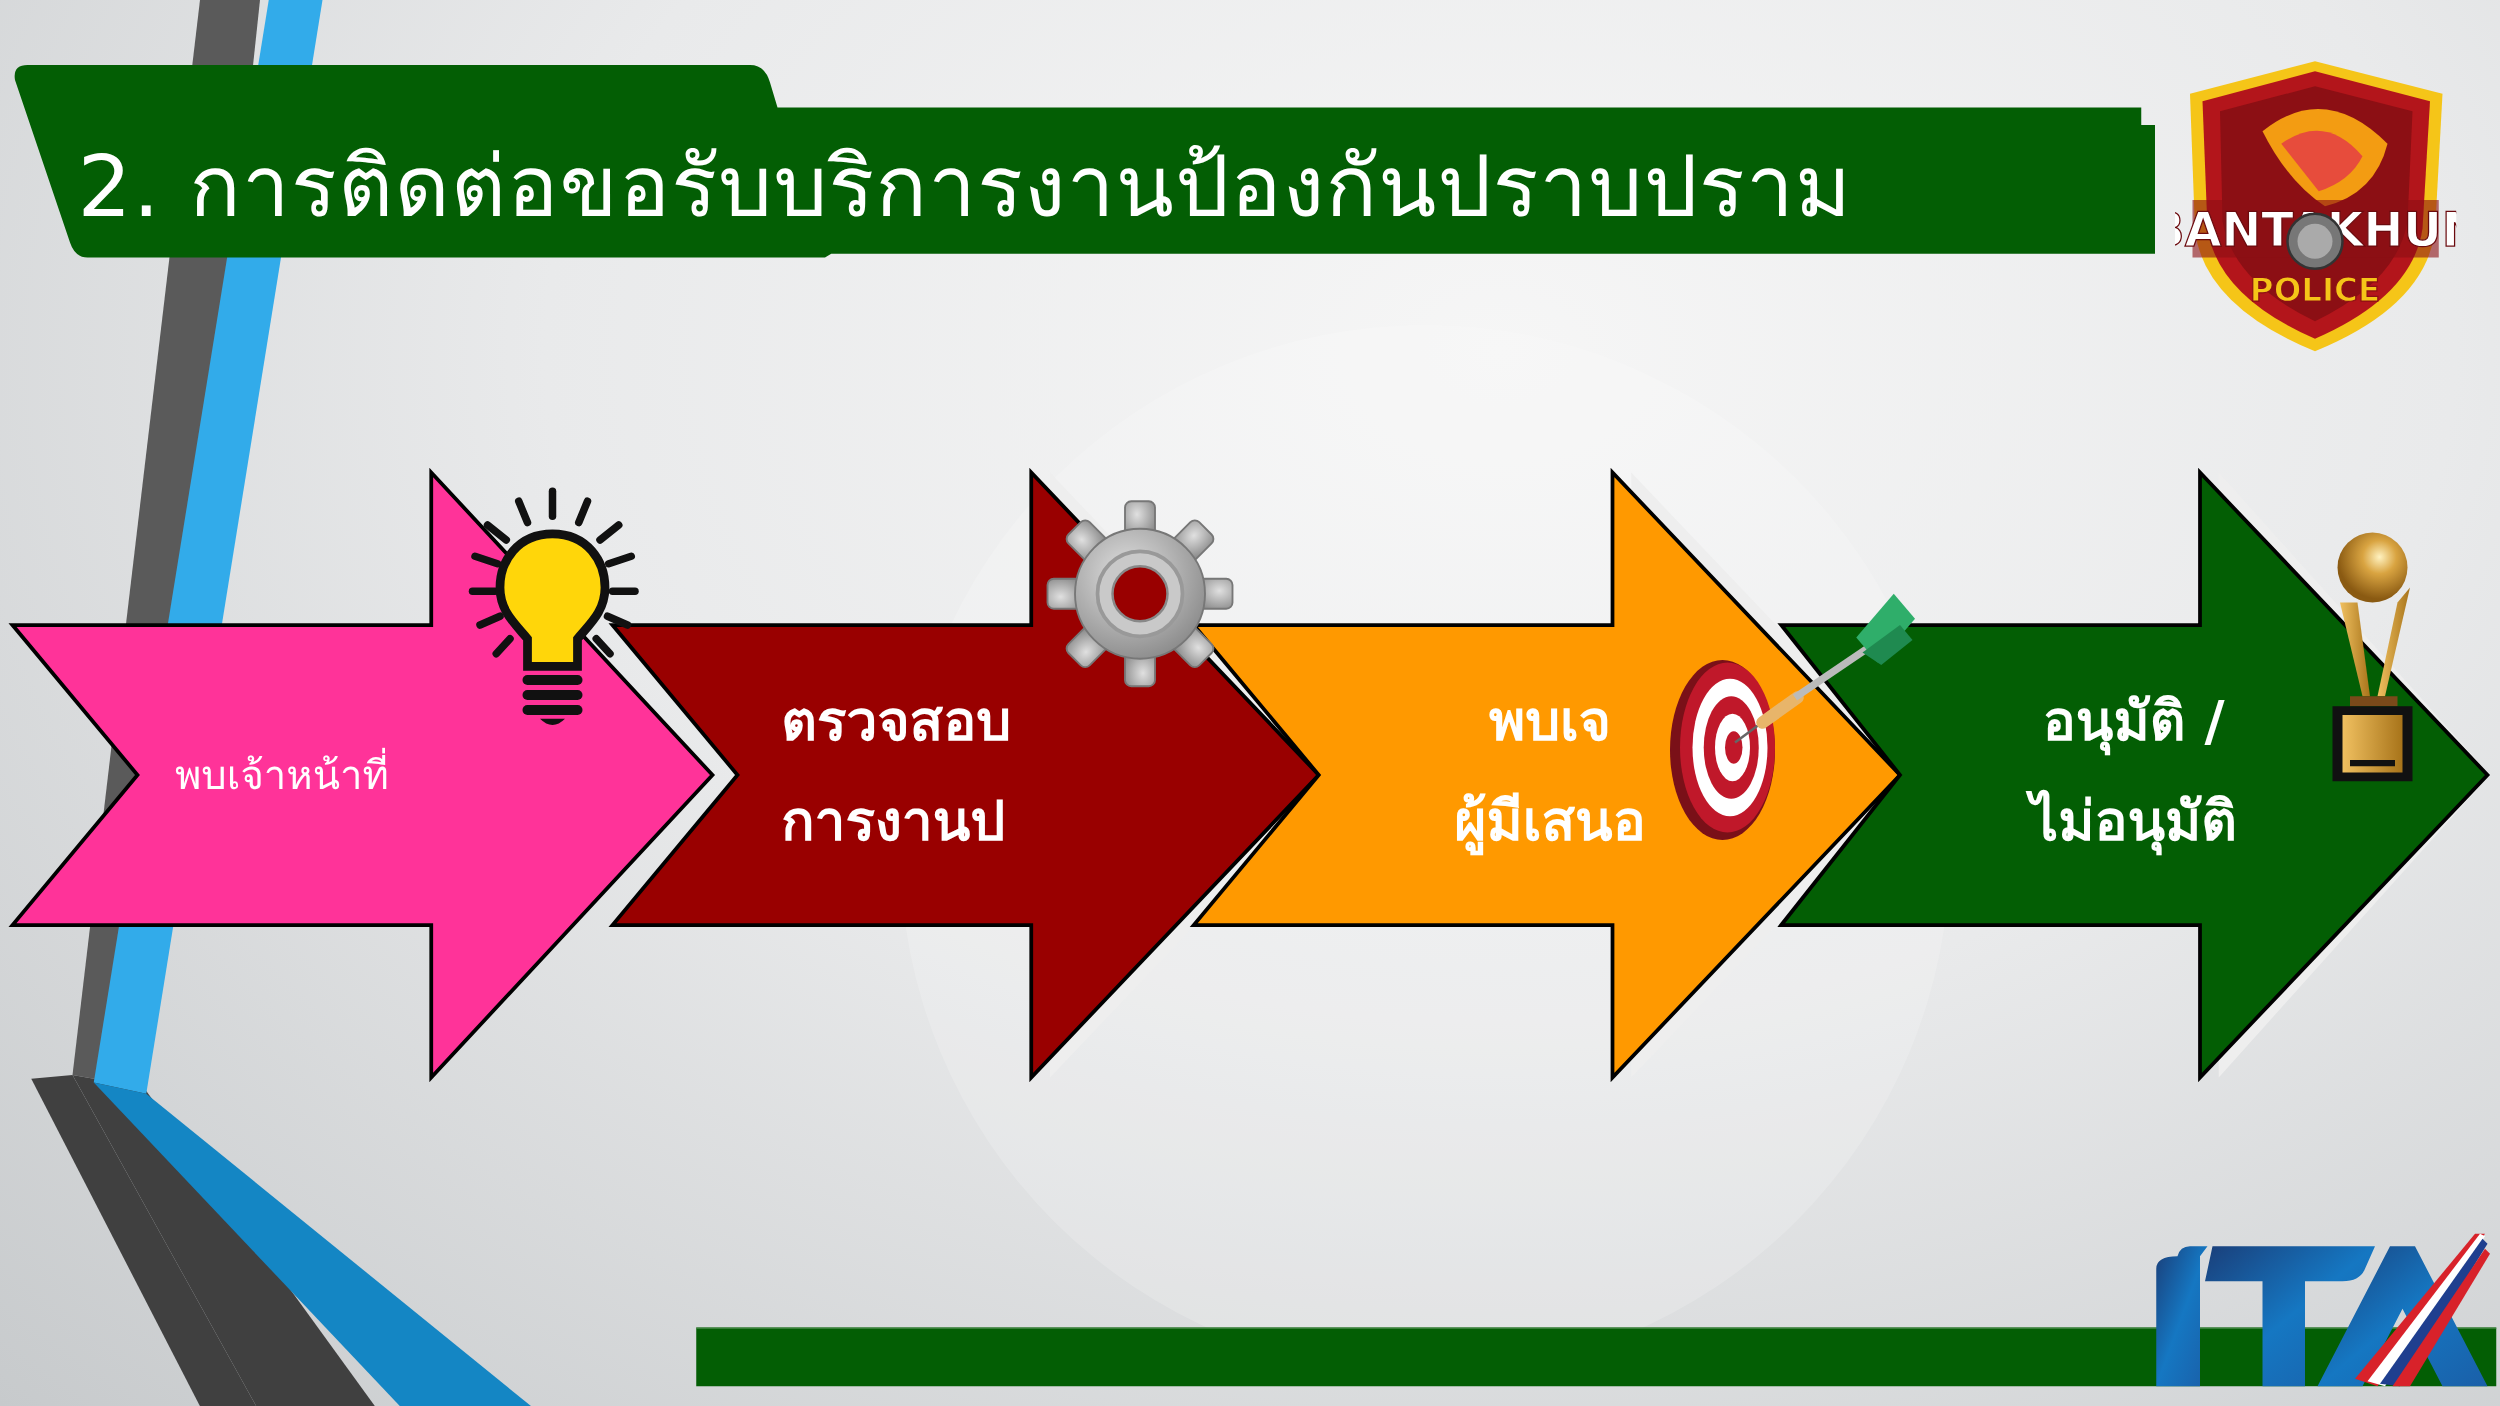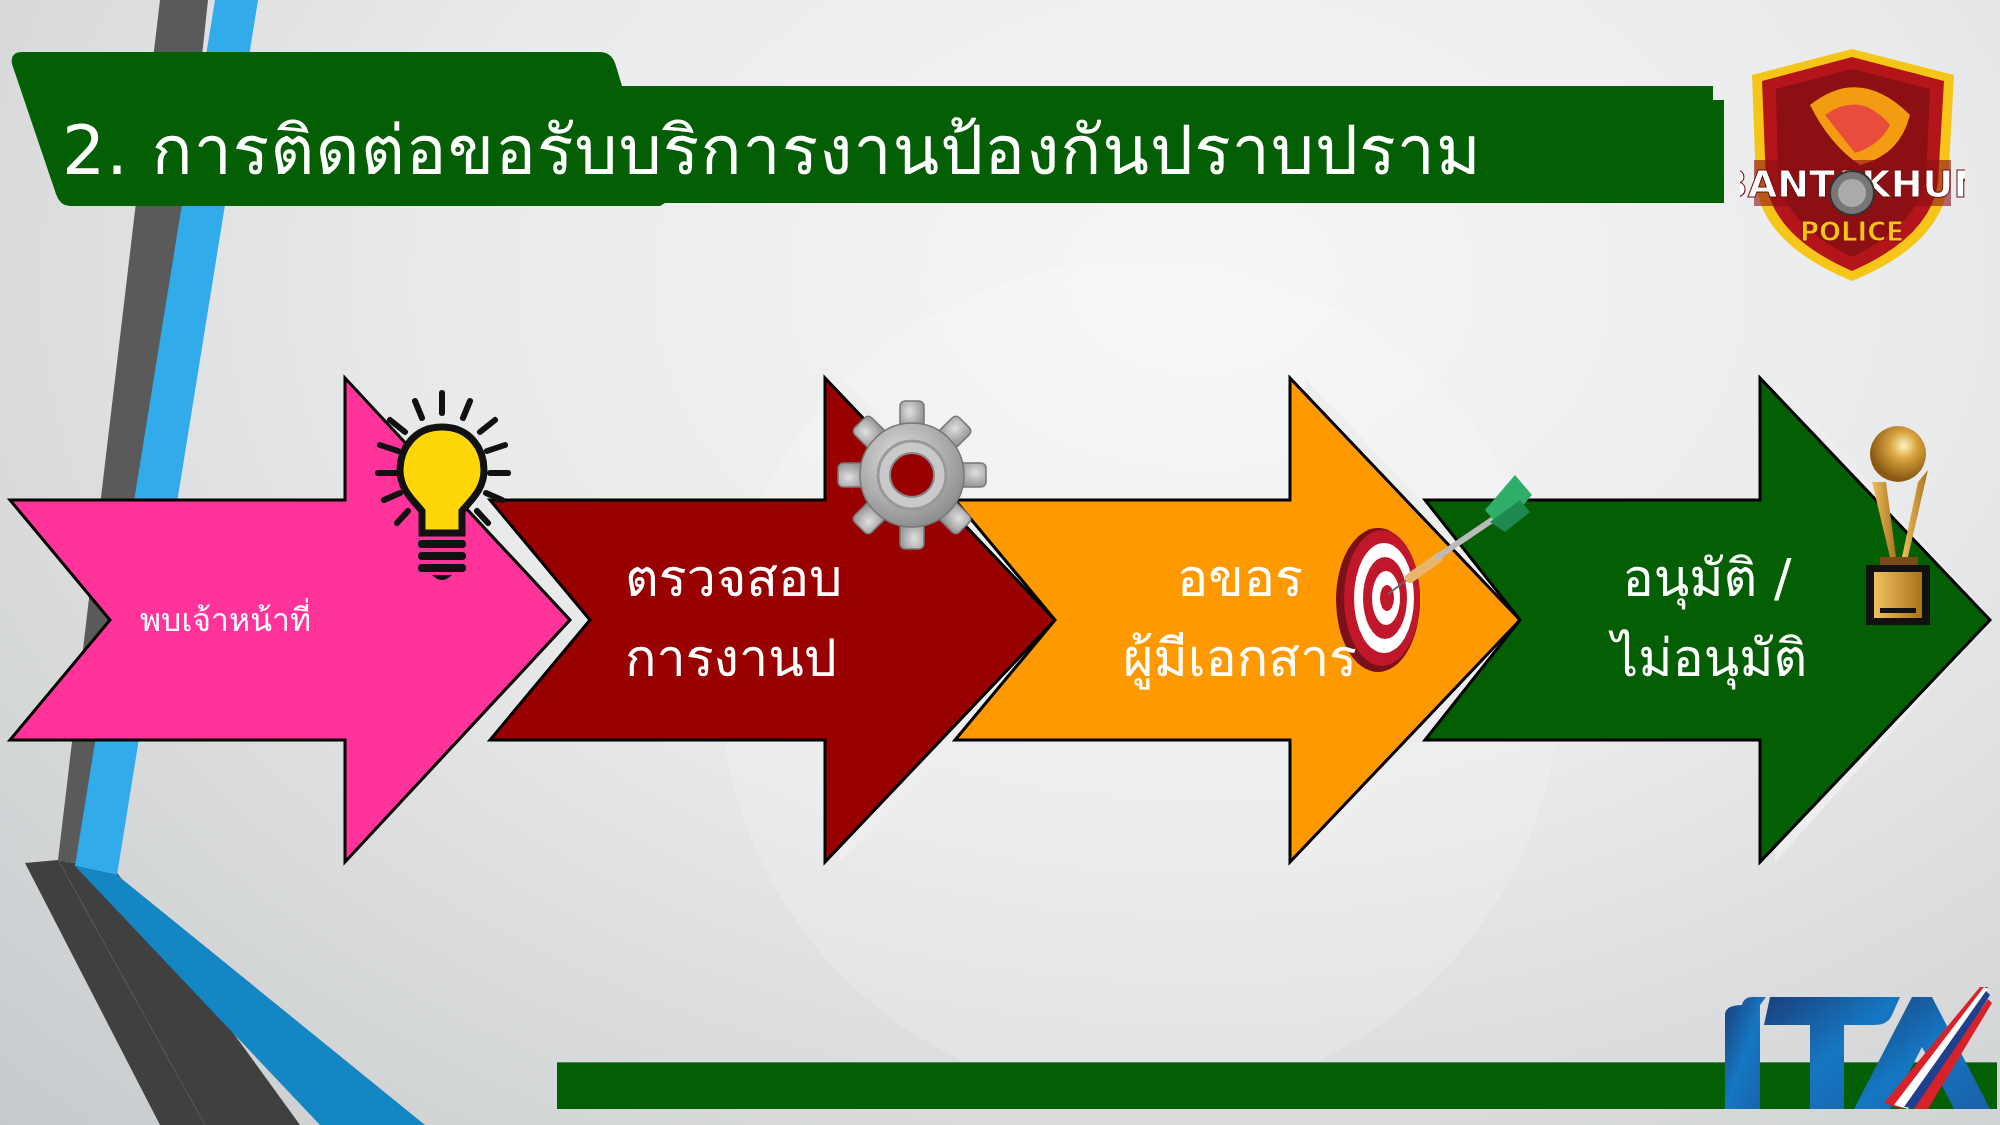--- a/index.html
+++ b/index.html
@@ -2,21 +2,21 @@
 <html><head>
 <meta charset="utf-8">
 <style>
   html, body { margin:0; padding:0; }
   body { width:2000px; height:1125px; overflow:hidden; position:relative;
     font-family: "DejaVu Sans", sans-serif;
     background: radial-gradient(ellipse at 60% 25%, #f6f6f6 0%, #e9eaeb 45%, #c7cacc 100%); }
   .layer { position:absolute; left:0; top:0; width:2000px; height:1125px; }
   .title-text { position:absolute; left:62px; top:96px; height:110px; line-height:110px;
     color:#ffffff; font-size:68px; white-space:nowrap; letter-spacing:1px; }
-  .step-text { position:absolute; color:#ffffff; font-weight:normal; font-size:52px; line-height:80px; white-space:nowrap; }
+  .step-text { position:absolute; color:#ffffff; font-weight:bold; font-size:44px; line-height:80px; white-space:nowrap; }
   .step-text .ln { display:block; }
   .t1 { left:140px; top:580px; font-weight:normal; font-size:32px; }
   .t2 { left:625px; top:538px; }
   .t3 { left:1120px; top:538px; text-align:center; width:240px; }
   .t4 { left:1612px; top:538px; text-align:center; width:190px; }
 </style>
 </head>
 <body>
 
 <svg class="layer" viewBox="0 0 2000 1125">
@@ -148,22 +148,22 @@
 </svg>
 
 <div class="step-text t1">
   <span class="ln">พบเจ้าหน้าที่</span>
 </div>
 <div class="step-text t2">
   <span class="ln">ตรวจสอบ</span>
   <span class="ln">การงานป</span>
 </div>
 <div class="step-text t3">
-  <span class="ln">อขอร</span>
-  <span class="ln">ผู้มีเอกสาร</span>
+  <span class="ln">พบเจ</span>
+  <span class="ln">ผู้มีเสนอ</span>
 </div>
 <div class="step-text t4">
   <span class="ln">อนุมัติ /</span>
   <span class="ln">ไม่อนุมัติ</span>
 </div>
 
 <div style="position:absolute;left:557px;top:1062px;width:1440px;height:46px;background:#035e04;border-top:1px solid #4a8a4a;"></div>
 
 <svg style="position:absolute;left:1722px;top:985px;width:275px;height:125px" viewBox="0 0 275 125">
   <defs>

